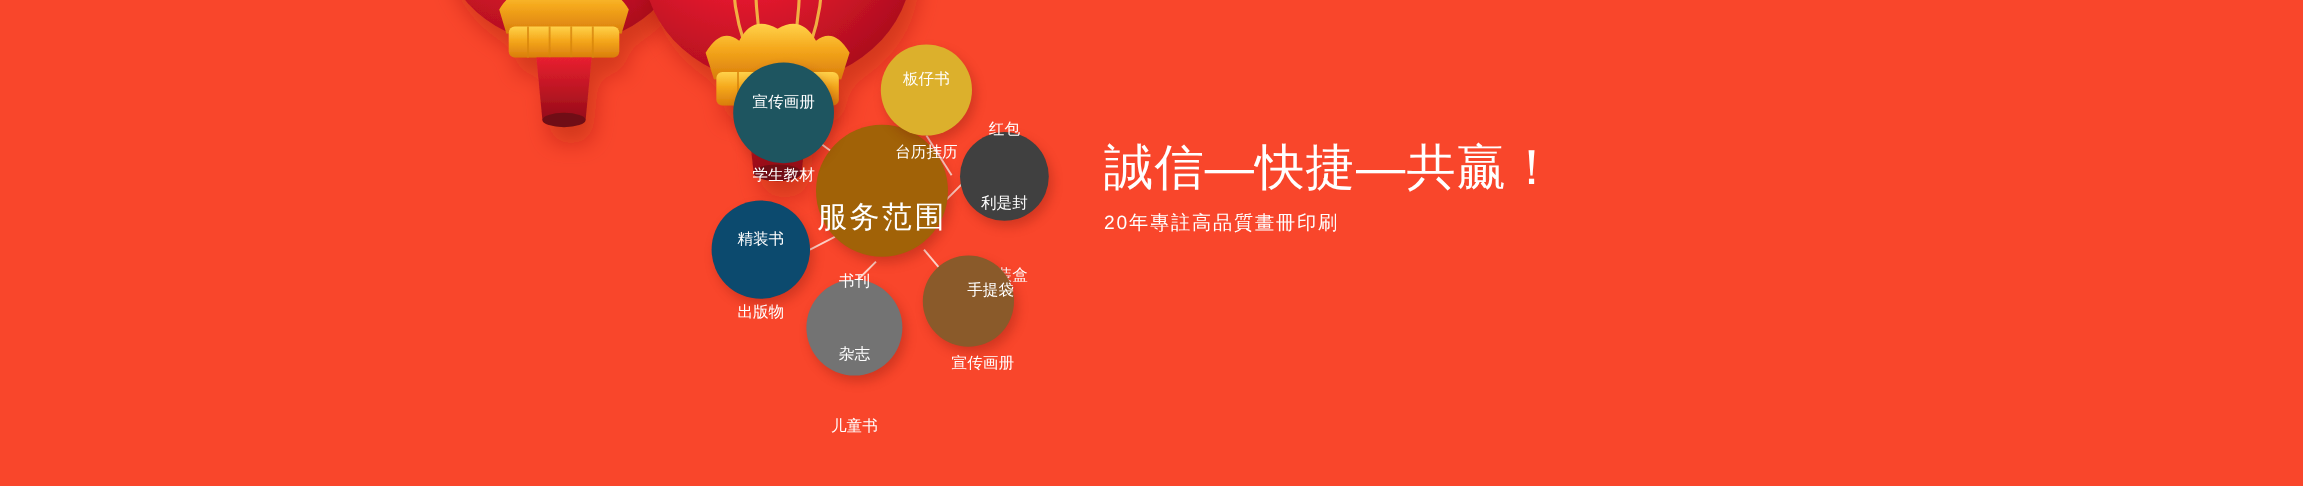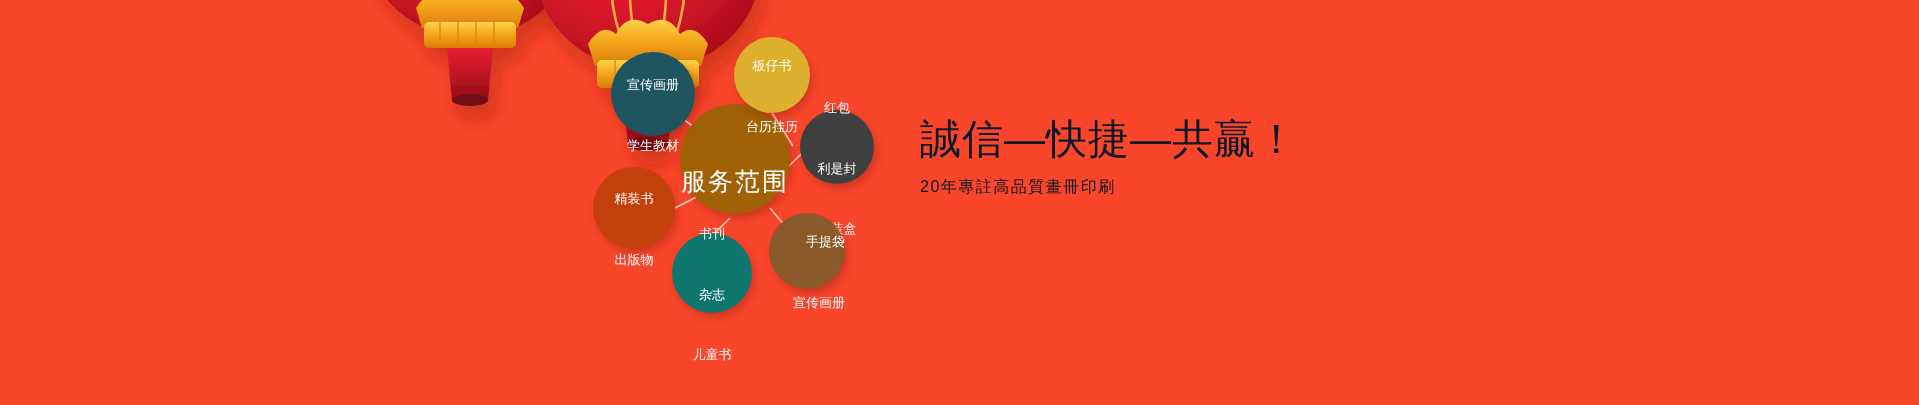--- a/index.html
+++ b/index.html
@@ -54,21 +54,21 @@
     letter-spacing: 2px;
     font-weight: 400;
   }
   .bubble-small {
     font-size: 13px;
     font-weight: 400;
   }
   
   .copy {
     position: absolute;
-    color: #0f172a;
+    color: #ffffff;
   }
   .headline {
     font-size: 41px;
     line-height: 1.05;
     white-space: nowrap;
     font-weight: 400;
     letter-spacing: 1px;
   }
   .subline {
     font-size: 16px;
@@ -178,26 +178,26 @@
       <span class="line">板仔书</span>
       <span class="line">台历挂历</span>
     </div>
 
     <div class="bubble bubble-small" style="left:800px; top:110px; width:74px; height:74px; background:#404040;">
       <span class="line">红包</span>
       <span class="line">利是封</span>
       <span class="line">包装盒</span>
     </div>
 
-    <div class="bubble bubble-small" style="left:593px; top:167px; width:82px; height:82px; background:#c2410c;">
+    <div class="bubble bubble-small" style="left:593px; top:167px; width:82px; height:82px; background:#0c4a6e;">
       <span class="line">精装书</span>
       <span class="line">出版物</span>
     </div>
 
-    <div class="bubble bubble-small" style="left:672px; top:233px; width:80px; height:80px; background:#0f766e;">
+    <div class="bubble bubble-small" style="left:672px; top:233px; width:80px; height:80px; background:#737373;">
       <span class="line">书刊</span>
       <span class="line">杂志</span>
       <span class="line">儿童书</span>
     </div>
 
     <div class="bubble bubble-small" style="left:769px; top:213px; width:76px; height:76px; background:#8a5a2a;align-items:flex-end;">
       <span class="line">手提袋</span>
       <span class="line">宣传画册</span>
     </div>
   </div>

